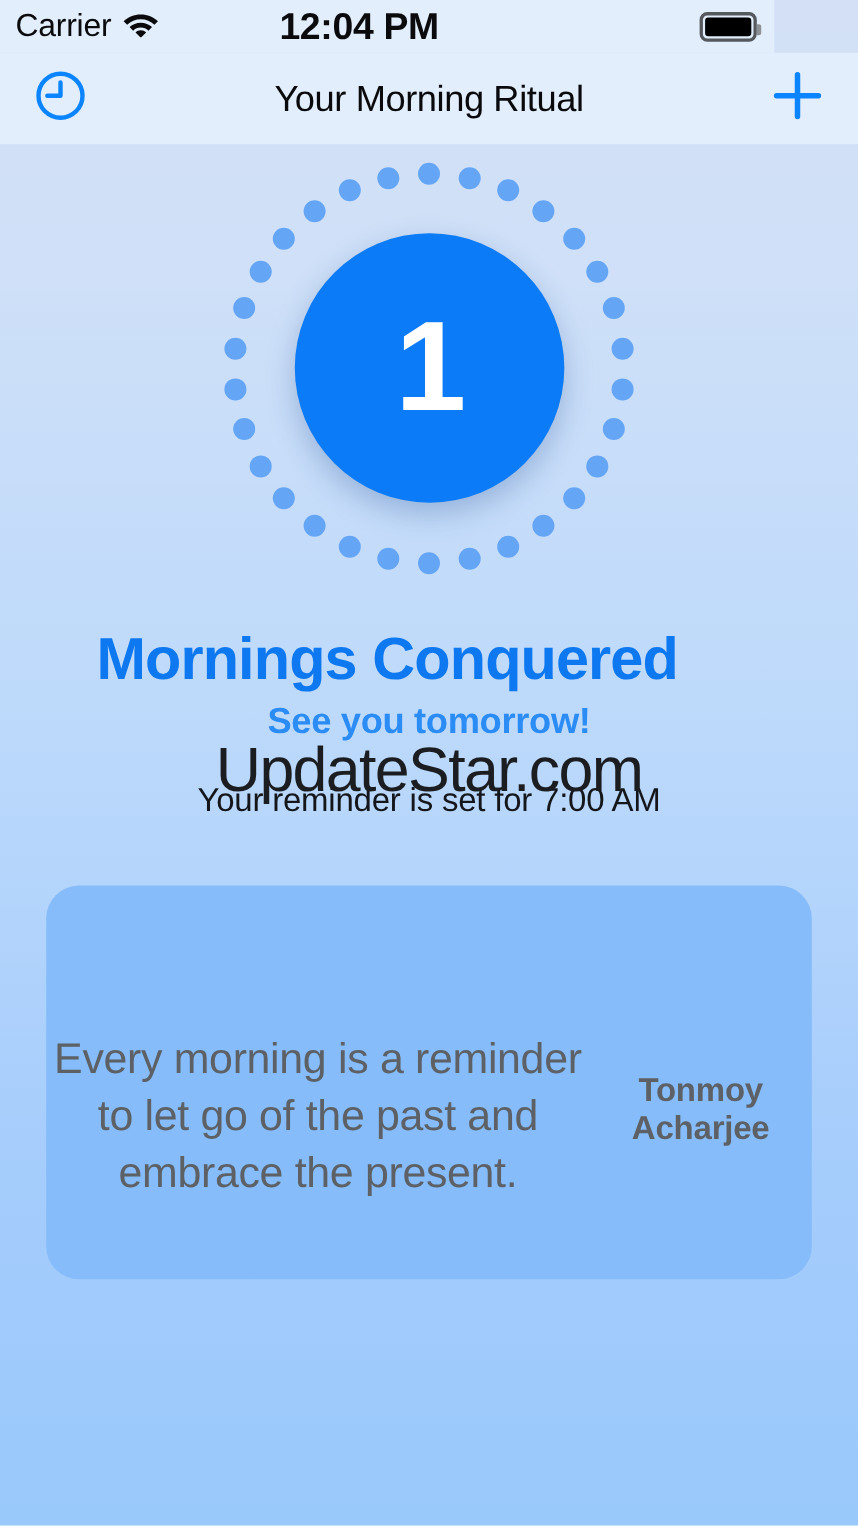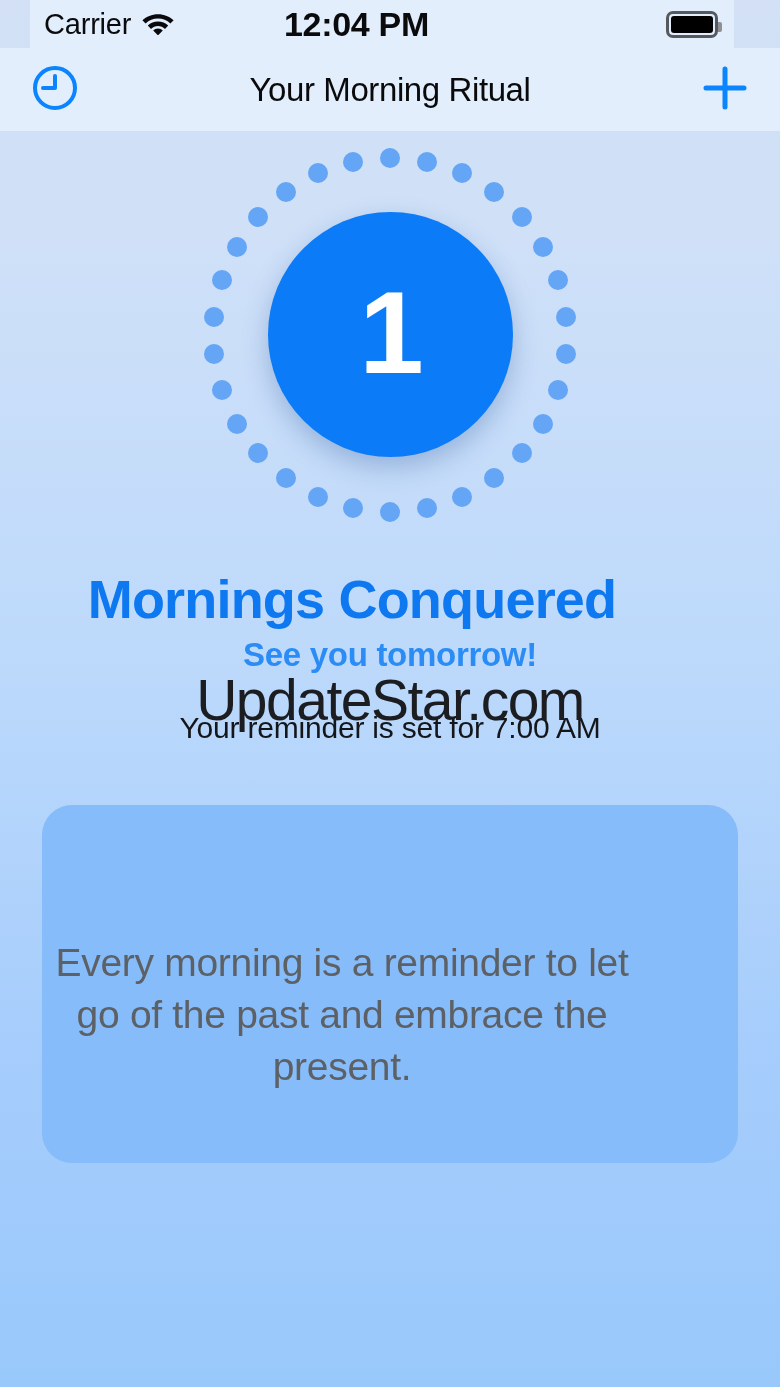--- a/index.html
+++ b/index.html
@@ -21,21 +21,20 @@
   
   .statusbar {
     position: absolute;
     top: 0; left: 0;
     width: 704px;
     height: 48px;
     background: #e2eefc;
     display: flex;
     align-items: center;
     z-index: 6;
-    margin-left: 30px;
   }
   .sb-left {
     display: flex;
     align-items: center;
     gap: 10px;
     margin-left: 14px;
     width: 240px;
   }
   .sb-carrier {
     font-size: 29px;
@@ -317,15 +316,16 @@
   </div>
 
   <div class="headline">Mornings Conquered</div>
   <div class="subline">See you tomorrow!</div>
   <div class="reminder">Your reminder is set for 7:00 AM</div>
 
   <div class="watermark">UpdateStar.com</div>
 
   <div class="quote-card">
     <div class="quote-text">Every morning is a reminder to let go of the past and embrace the present.</div>
+    <div class="quote-author">Tonmoy Acharjee</div>
   </div>
 
 </div>
 
 </body></html>

